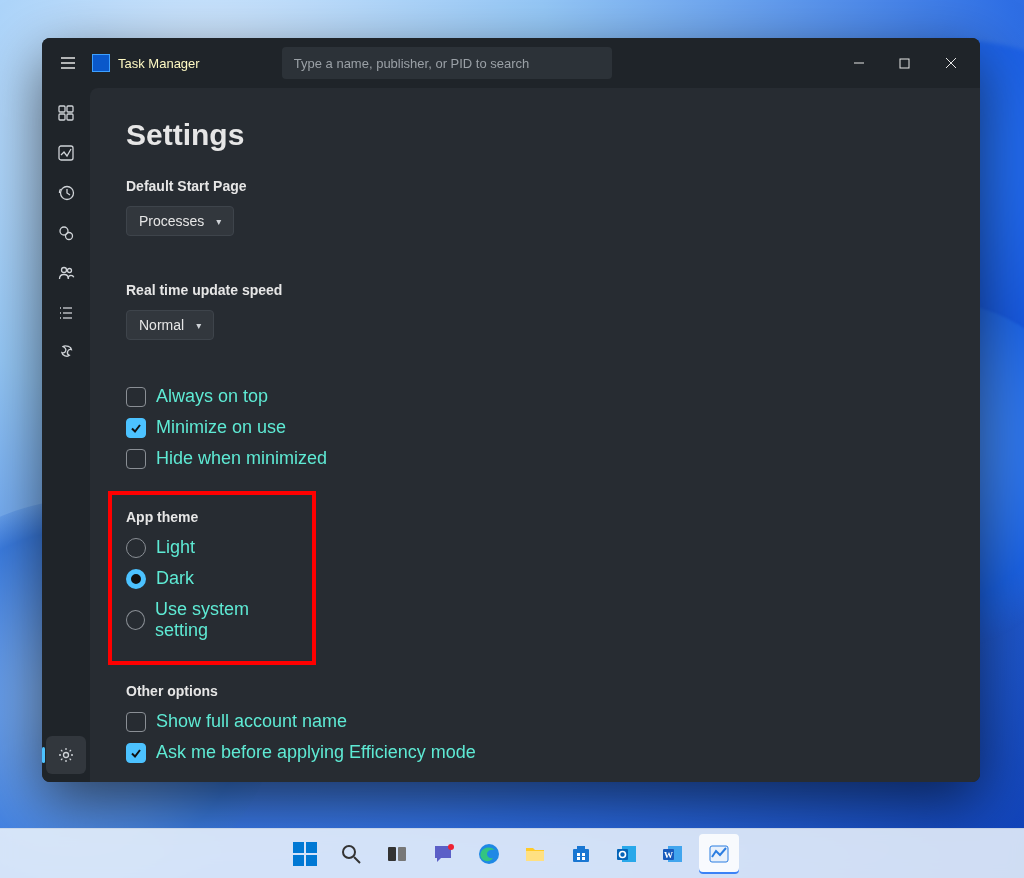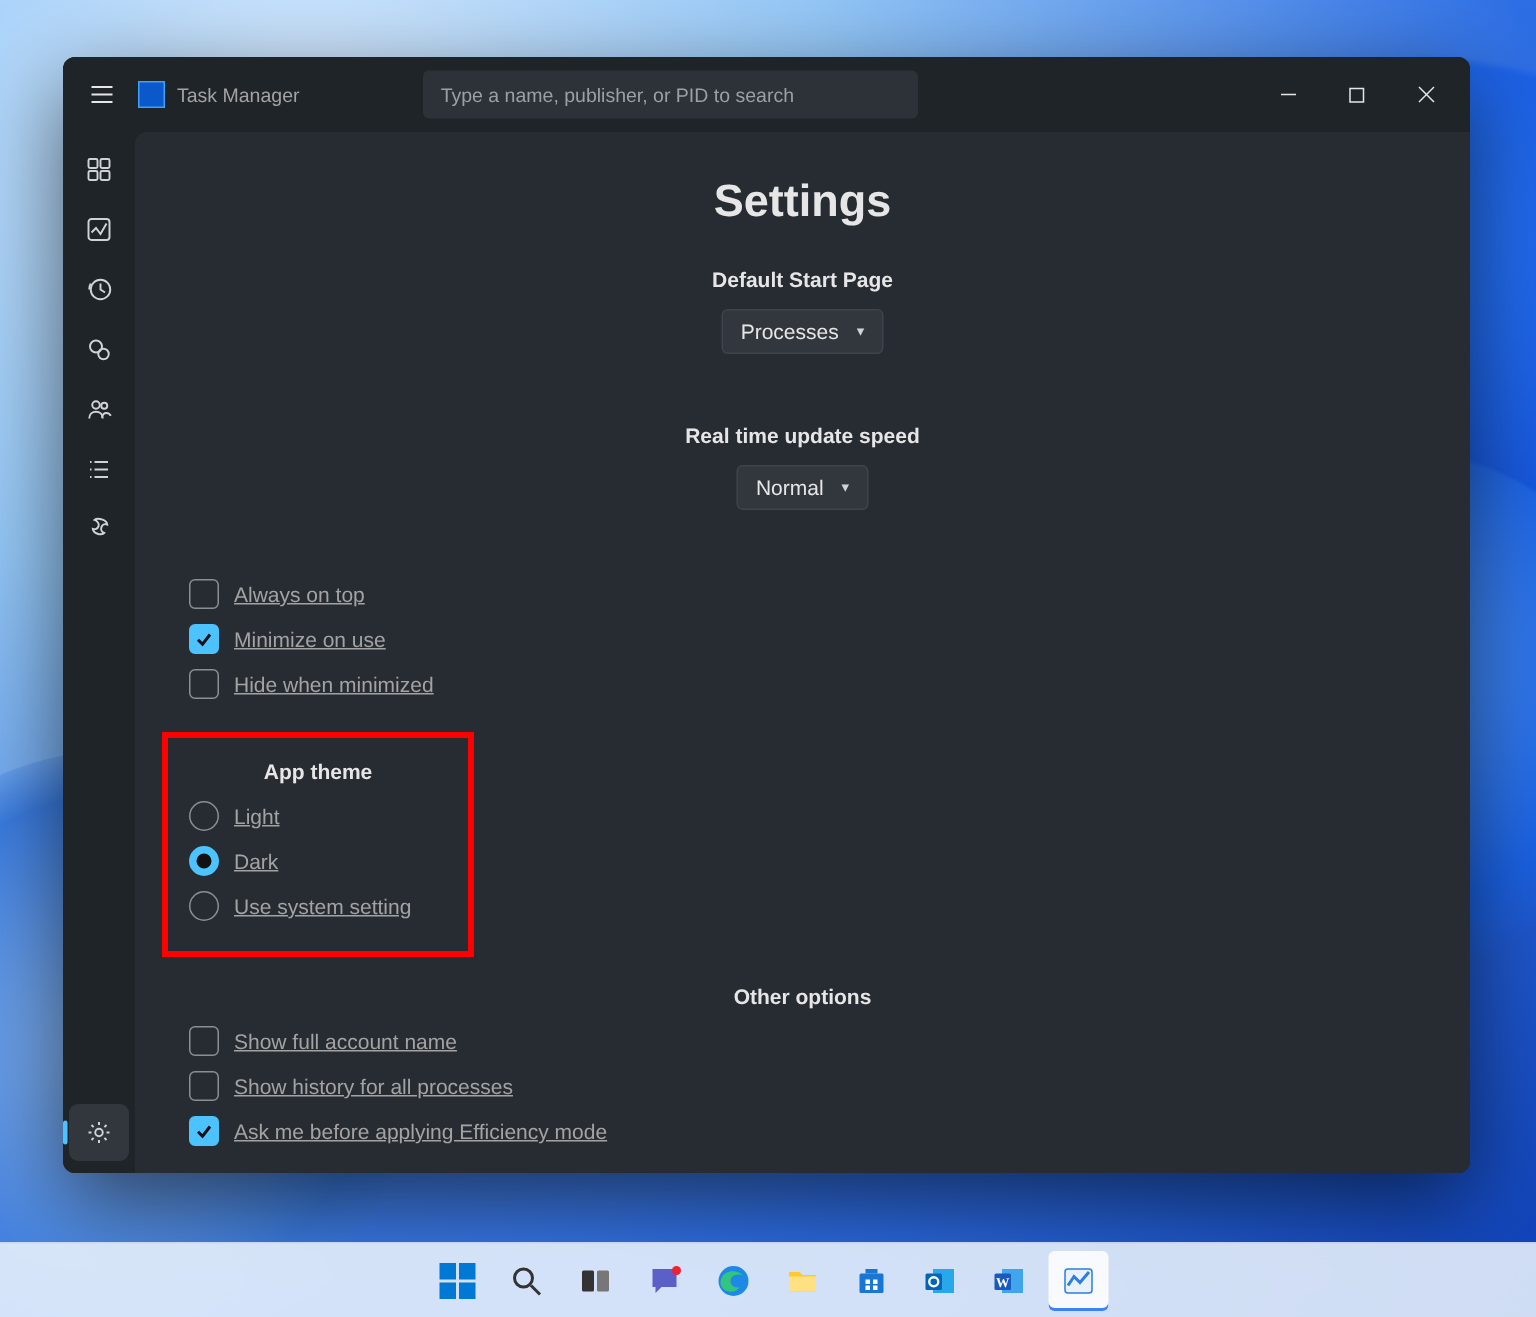--- a/index.html
+++ b/index.html
@@ -39,31 +39,31 @@
     background:#1f2429;
   }
   .hamburger {
     width:40px; height:40px; display:flex; align-items:center; justify-content:center;
     color:#e6e6e6; cursor:pointer; border-radius:4px;
   }
   .app-icon {
     width:18px; height:18px; background:#0a58ca; border:1px solid #3da0ff;
     margin:0 8px 0 4px; display:inline-block;
   }
-  .app-title { color:#a3a3a3; font-size:13px; }
+  .app-title { color:#fef9c3; font-size:13px; }
   .searchbox {
     margin-left:auto; margin-right:auto;
     width:330px; height:32px; background:#2c3238; border-radius:4px;
     display:flex; align-items:center; padding:0 12px; color:#9aa0a6; font-size:13px;
     transform: translateX(-20px);
   }
   .winctrls { display:flex; margin-left:auto; }
   .winbtn { width:46px; height:38px; display:flex; align-items:center; justify-content:center; color:#e6e6e6; cursor:pointer;}
 
-  .body { flex:1; display:flex; min-height:0;text-align:center; }
+  .body { flex:1; display:flex; min-height:0; }
   .sidebar {
     width:48px; background:#1f2429; display:flex; flex-direction:column; align-items:center;
     padding-top:6px;
   }
   .navbtn {
     width:40px; height:38px; display:flex; align-items:center; justify-content:center;
     color:#cfd3d7; border-radius:6px; margin-bottom:2px; cursor:pointer;
   }
   .navbtn.active {
     background:#32373d; position:relative;
@@ -94,21 +94,21 @@
   .chev { font-size:10px; color:#cfd3d7; }
 
   .check-row { display:flex; align-items:center; gap:10px; margin-bottom:10px; cursor:pointer;}
   .checkbox {
     width:20px; height:20px; border:1.5px solid #8a8f95; border-radius:4px; background:transparent;
     display:flex; align-items:center; justify-content:center;
   }
   .checkbox.checked { background:#4cc2ff; border-color:#4cc2ff; }
   .checkbox.checked svg { display:block; }
   .checkbox svg { display:none; }
-  .check-label { font-size:14px; color:#a3a3a3;text-decoration:underline; }
+  .check-label { font-size:18px; color:#5eead4; }
 
   .radio-row { display:flex; align-items:center; gap:10px; margin-bottom:10px; cursor:pointer;}
   .radio {
     width:20px; height:20px; border:1.5px solid #8a8f95; border-radius:50%; background:transparent;
     display:flex; align-items:center; justify-content:center;
   }
   .radio.selected { border:5px solid #4cc2ff; background:#111; }
 
   .section { margin-bottom:22px; }
   .highlight-box {
@@ -289,24 +289,20 @@
           </div>
         </div>
 
         <div class="section">
           <div class="section-label">Other options</div>
           <div class="check-row">
             <span class="checkbox"></span>
             <span class="check-label">Show full account name</span>
           </div>
           <div class="check-row">
-            <span class="checkbox"></span>
-            <span class="check-label">Show history for all processes</span>
-          </div>
-          <div class="check-row">
             <span class="checkbox checked">
                 <svg width="12" height="12" viewBox="0 0 12 12" stroke="#111" stroke-width="2" fill="none">
                   <polyline points="2,6.5 5,9.5 10,3"></polyline>
                 </svg>
               </span>
             <span class="check-label">Ask me before applying Efficiency mode</span>
           </div>
         </div>
       </div>
     </div>

